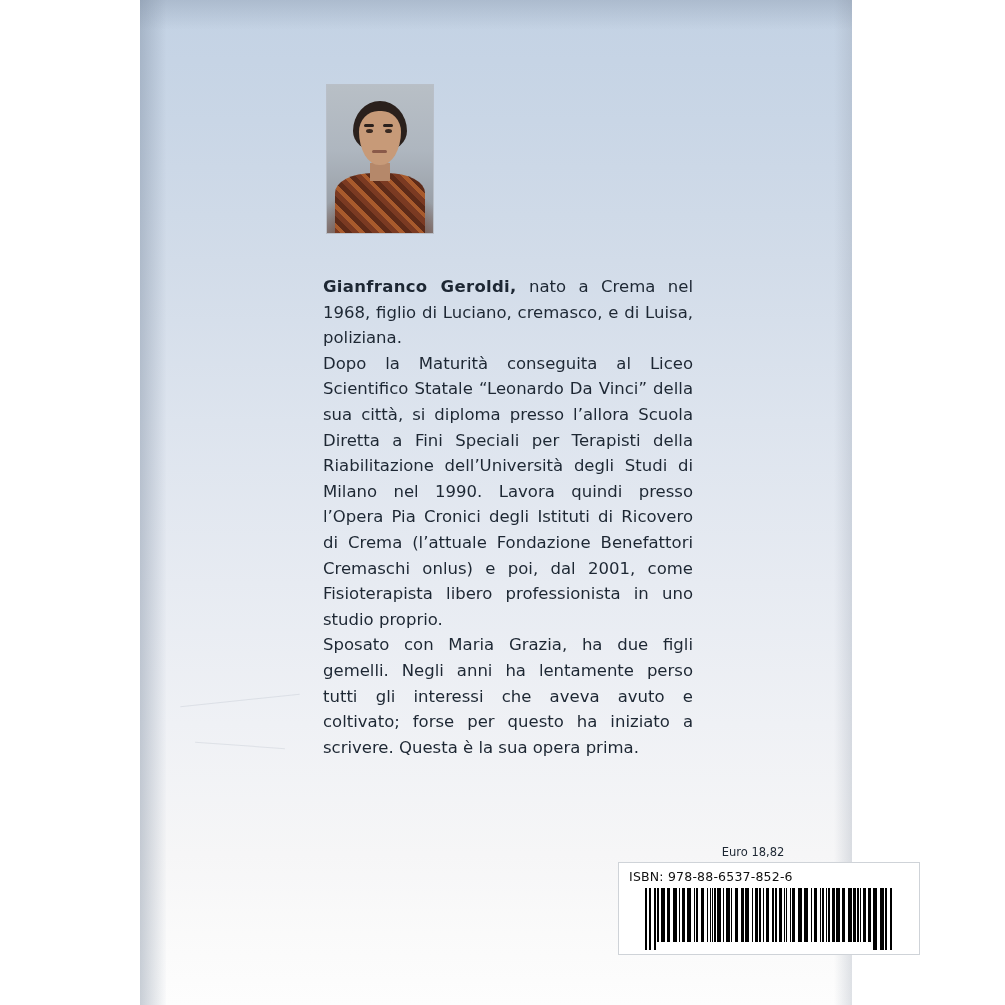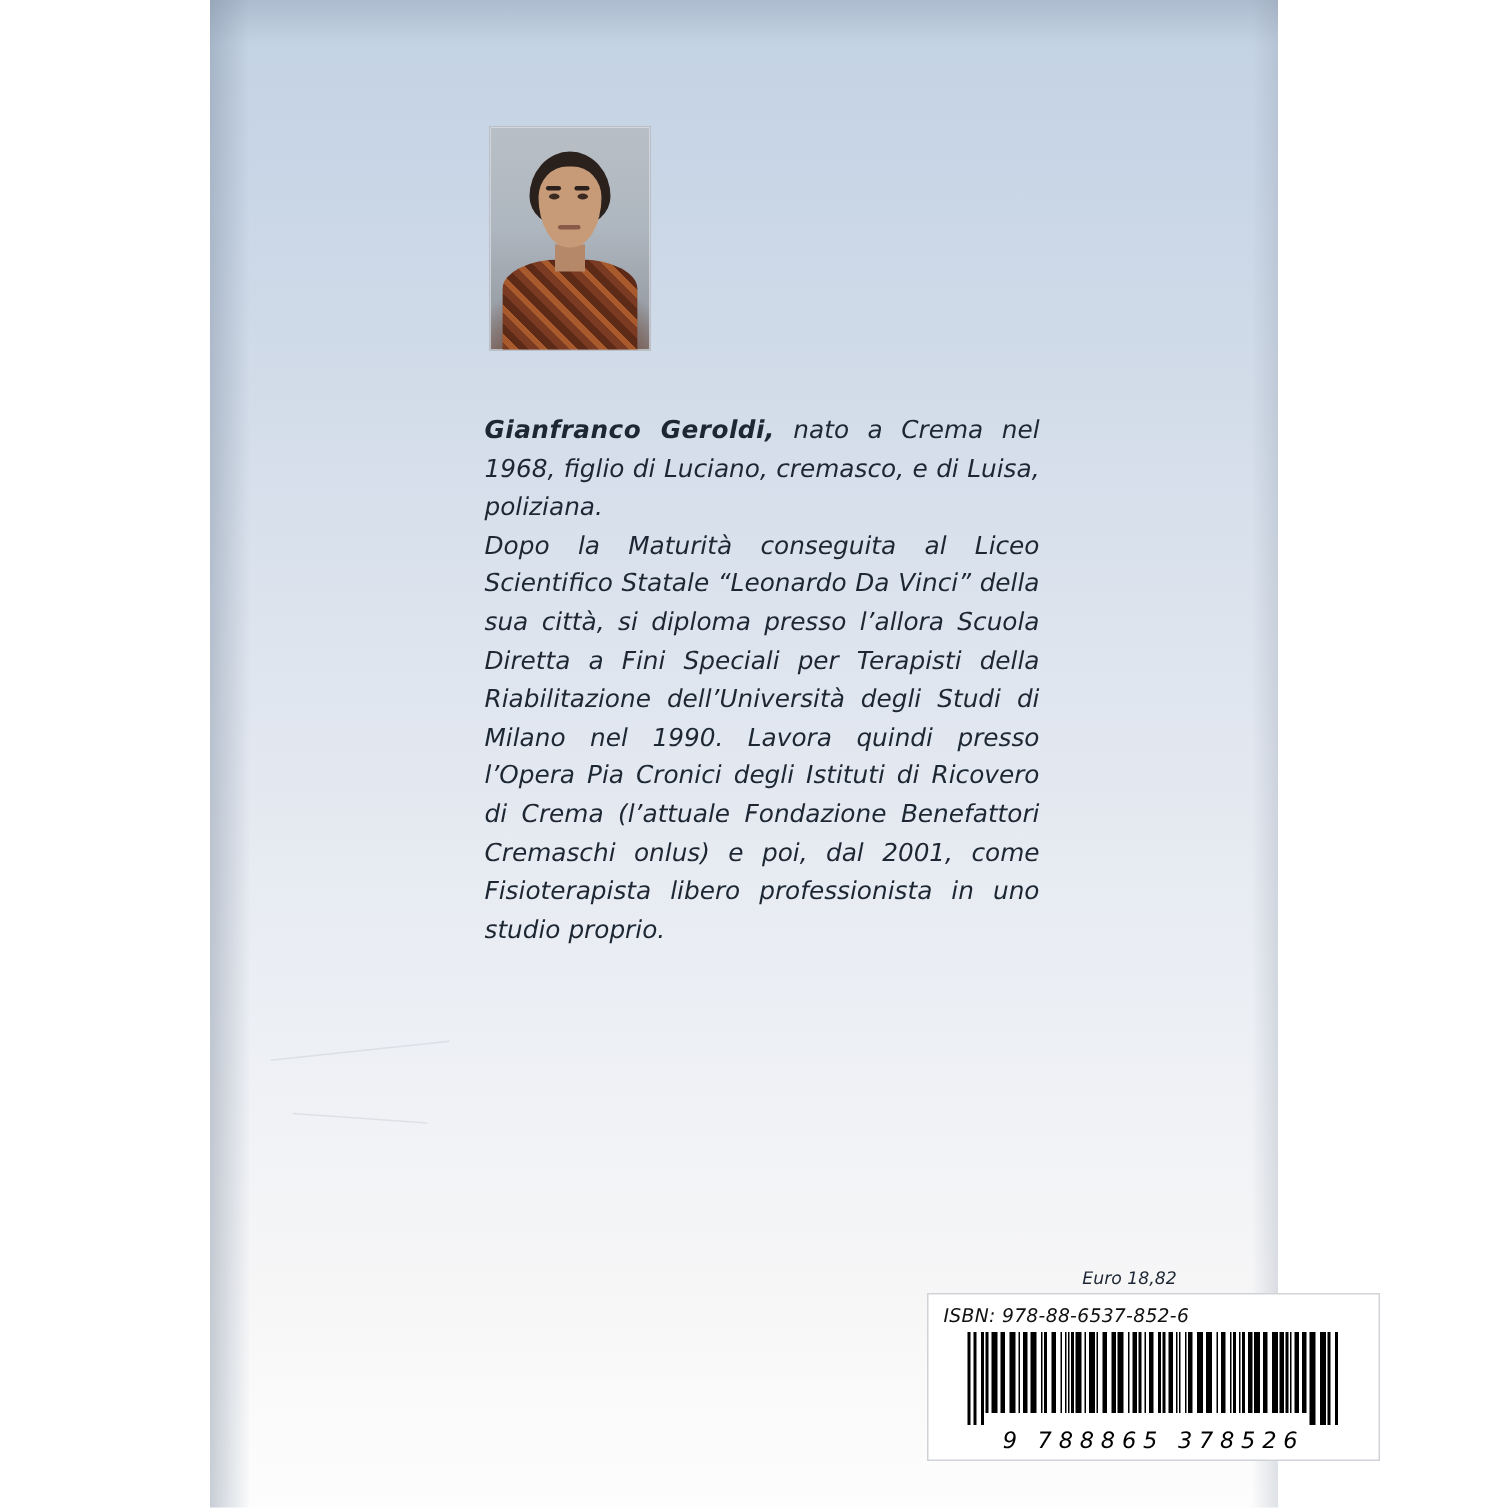--- a/index.html
+++ b/index.html
@@ -33,21 +33,20 @@
         #c3d2e4 0%,
         #c9d6e6 12%,
         #d2dce9 26%,
         #dde4ee 42%,
         #e7ebf2 58%,
         #eff1f5 72%,
         #f6f6f7 85%,
         #fbfbfb 95%,
         #fdfdfd 100%);
     box-shadow: 0 0 0 0 rgba(0,0,0,0);
-    font-style: italic;
   }
 
   
   #spine-shade {
     position: absolute;
     left: 0;
     top: 0;
     width: 26px;
     height: 100%;
     background: linear-gradient(to right, rgba(120,135,155,0.40), rgba(190,200,215,0.05));
@@ -267,20 +266,21 @@
         <div id="ph-brow-r"></div>
         <div id="ph-eye-l"></div>
         <div id="ph-eye-r"></div>
         <div id="ph-mouth"></div>
       </div>
     </div>
 
     <div id="blurb">
       <p><span class="author-name">Gianfranco Geroldi,</span><span> nato a Crema nel 1968, figlio di Luciano, cremasco, e di Luisa, poliziana.</span></p>
       <p>Dopo la Maturità conseguita al Liceo Scientifico Statale “Leonardo Da Vinci” della sua città, si diploma presso l’allora Scuola Diretta a Fini Speciali per Terapisti della Riabilitazione dell’Università degli Studi di Milano nel 1990. Lavora quindi presso l’Opera Pia Cronici degli Istituti di Ricovero di Crema (l’attuale Fondazione Benefattori Cremaschi onlus) e poi, dal 2001, come Fisioterapista libero professionista in uno studio proprio.</p>
+      <p>Sposato con Maria Grazia, ha due figli gemelli. Negli anni ha lentamente perso tutti gli interessi che aveva avuto e coltivato; forse per questo ha iniziato a scrivere. Questa è la sua opera prima.</p>
     </div>
 
     <div id="price">Euro 18,82</div>
 
     <div id="barcode-block">
       <div id="isbn-line">ISBN: 978-88-6537-852-6</div>
       <div id="barcode-wrap">
         <div id="bars">
             <i style="left: 2px; width: 2px; height: 62px;"></i>
             <i style="left: 6px; width: 2px; height: 62px;"></i>
@@ -333,18 +333,17 @@
             <i style="left: 210px; width: 3px; height: 54px;"></i>
             <i style="left: 214px; width: 2px; height: 54px;"></i>
             <i style="left: 217px; width: 1px; height: 54px;"></i>
             <i style="left: 220px; width: 3px; height: 54px;"></i>
             <i style="left: 225px; width: 3px; height: 54px;"></i>
             <i style="left: 230px; width: 4px; height: 62px;"></i>
             <i style="left: 237px; width: 4px; height: 62px;"></i>
             <i style="left: 242px; width: 2px; height: 62px;"></i>
             <i style="left: 247px; width: 2px; height: 62px;"></i>
           </div>
-        <div id="barcode-digits">9 788865 378526</div>
       </div>
     </div>
 
   </div>
 </div>
 
 </body></html>

